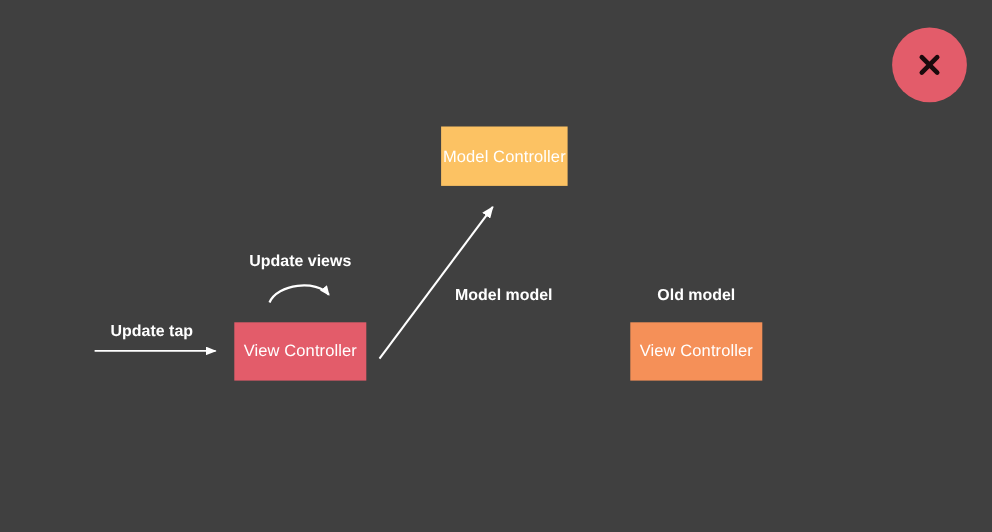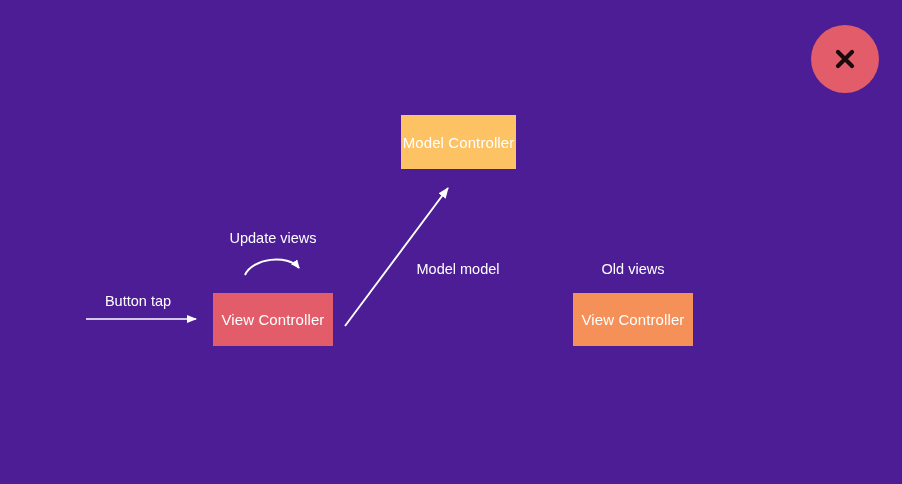--- a/index.html
+++ b/index.html
@@ -4,21 +4,21 @@
 <style>
   html, body {
     margin: 0;
     padding: 0;
     background: #000000;
   }
   #canvas {
     position: relative;
     width: 902px;
     height: 484px;
-    background: #4c1d95;
+    background: #404040;
     overflow: hidden;
     font-family: "Liberation Sans", sans-serif;
   }
   .node-box {
     position: absolute;
     display: flex;
     align-items: center;
     justify-content: center;
     box-sizing: border-box;
     color: #ffffff;
@@ -46,21 +46,21 @@
     left: 573px;
     top: 293px;
     width: 120px;
     height: 53px;
     background: #F59058;
   }
   .edge-label {
     position: absolute;
     color: #ffffff;
     font-size: 14.5px;
-    font-weight: 400;
+    font-weight: 700;
     white-space: nowrap;
     text-align: center;
     user-select: none;
   }
   #label-button-tap   { left: 88px;  top: 293px; width: 100px; }
   #label-update-views { left: 223px; top: 230px; width: 100px; }
   #label-update-model { left: 408px; top: 261px; width: 100px; }
   #label-old-state    { left: 583px; top: 261px; width: 100px; }
   #arrow-layer {
     position: absolute;
@@ -115,27 +115,27 @@
   </div>
 
   <div class="node-box" id="box-view-controller-new">
     <span>View Controller</span>
   </div>
 
   <div class="node-box" id="box-view-controller-old">
     <span>View Controller</span>
   </div>
 
-  <div class="edge-label" id="label-button-tap">Button tap</div>
+  <div class="edge-label" id="label-button-tap">Update tap</div>
 
   <div class="edge-label" id="label-update-views">Update views</div>
 
   <div class="edge-label" id="label-update-model">Model model</div>
 
-  <div class="edge-label" id="label-old-state">Old views</div>
+  <div class="edge-label" id="label-old-state">Old model</div>
 
   <div id="close-button">
     <svg id="close-icon" width="30" height="30" viewBox="0 0 30 30" aria-hidden="true">
       <path d="M8,8 L22,22 M22,8 L8,22" stroke="#1a0a0c" stroke-width="4.2" stroke-linecap="round"></path>
     </svg>
   </div>
 
 </div>
 
 </body></html>

